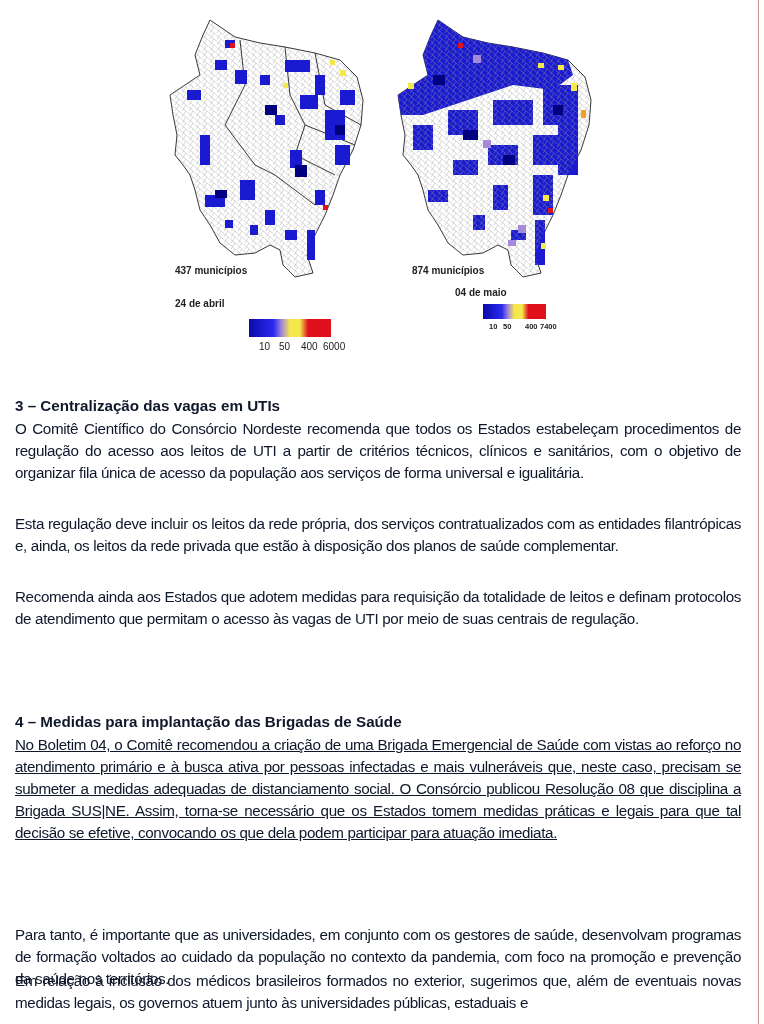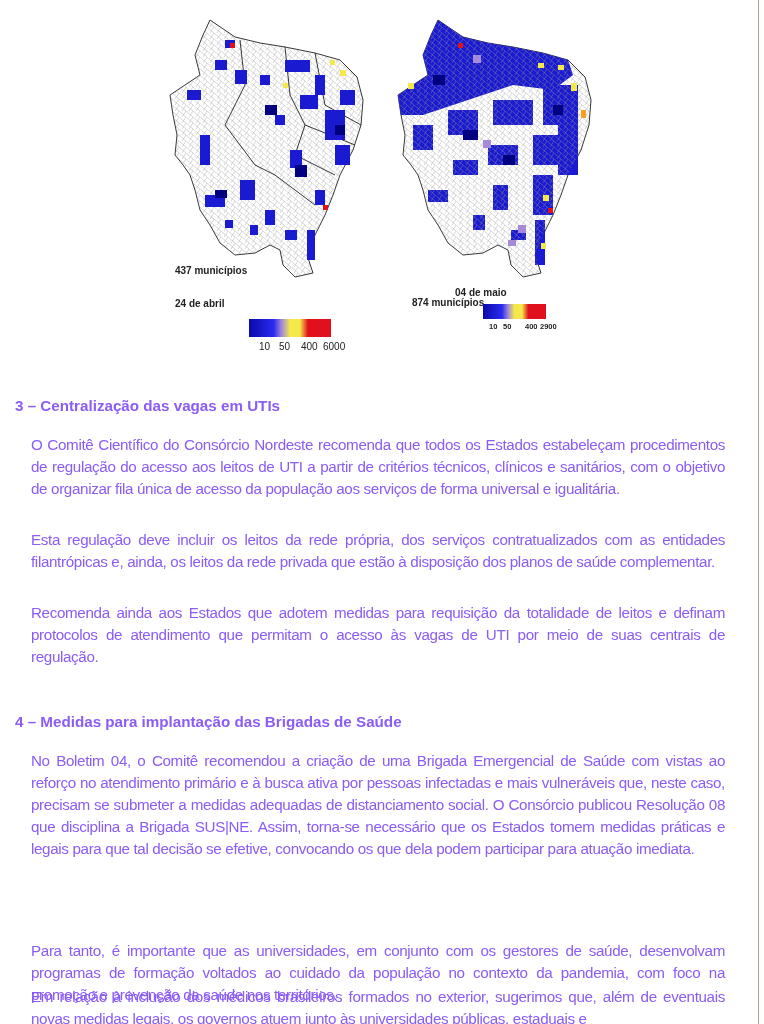--- a/index.html
+++ b/index.html
@@ -20,31 +20,31 @@
     }
     .legend-bar { position: absolute; height: 18px; }
     .legend-bar svg { display: block; }
     .legend-ticks { position: absolute; font-size: 10px; color: #222; white-space: nowrap; text-align: center; }
     .legend-ticks span { position: absolute; top: 0; }
     .legend-ticks.small { font-size: 7.5px; font-weight: bold; }
 
     .doc {
       position: absolute; left: 15px; width: 726px;
       font-family: "Liberation Sans", sans-serif; font-size: 15.2px; line-height: 22px;
-      color: #8b5cf6;
+      color: #0f172a;
     }
     .doc p {
-      margin: 16px; text-align: justify; letter-spacing: -0.35px;
+      margin: 0; text-align: justify; letter-spacing: -0.35px;
     }
     .sec3-title { top: 382px; }
     .sec3-p1 { top: 418px; }
     .sec3-p2 { top: 513px; }
     .sec3-p3 { top: 586px; }
     .sec4-title { top: 698px; }
-    .sec4-p1 { top: 734px; }
+    .sec4-p1 { top: 734px; text-decoration: underline; }
     .sec4-p2 { top: 924px; }
     .sec4-p3 { top: 970px; }
   </style>
 </head>
 <body>
 
 <div class="right-rule"></div>
 
 <div class="figure">
 
@@ -162,21 +162,21 @@
       <rect x="15" y="68" width="6" height="6" fill="#f5e84a"></rect>
       <rect x="165" y="50" width="6" height="5" fill="#f5e84a"></rect>
       <rect x="178" y="68" width="6" height="8" fill="#f5e84a"></rect>
       <rect x="145" y="48" width="6" height="5" fill="#f5e84a"></rect>
       <rect x="188" y="95" width="5" height="8" fill="#f5a020"></rect>
       <rect x="150" y="180" width="6" height="6" fill="#f5e84a"></rect>
       <rect x="148" y="228" width="5" height="6" fill="#f5e84a"></rect>
       <rect x="155" y="193" width="5" height="5" fill="#e0101c"></rect>
     </svg>
   </div>
-  <div class="map-caption" style="left:412px; top:265px;margin-top:32px;">874 municípios</div>
+  <div class="map-caption" style="left:412px; top:265px;">874 municípios</div>
   <div class="map-caption" style="left:412px; top:287px;margin-left:43px;">04 de maio</div>
   <div class="legend-bar" style="left:483px; top:304px;">
     <svg width="63" height="15">
       <defs>
         <linearGradient id="lg2" x1="0" x2="1" y1="0" y2="0">
           <stop offset="0" stop-color="#0a0aa8"></stop>
             <stop offset="0.3" stop-color="#2a2af0"></stop>
           <stop offset="0.4" stop-color="#a48ad8"></stop>
             <stop offset="0.5" stop-color="#f5e84a"></stop>
           <stop offset="0.62" stop-color="#f5e84a"></stop>
@@ -184,21 +184,21 @@
           <stop offset="1" stop-color="#e0101c"></stop>
         </linearGradient>
       </defs>
       <rect x="0" y="0" width="63" height="15" fill="url(#lg2)"></rect>
     </svg>
   </div>
   <div class="legend-ticks small" style="left:489px; top:322px; width:80px; height:10px;">
     <span style="left:0;">10</span>
     <span style="left:14px;">50</span>
     <span style="left:36px;">400</span>
-    <span style="left:51px;">2900</span>
+    <span style="left:51px;">7400</span>
   </div>
 </div>
 
 <h2 class="doc sec3-title">3 – Centralização das vagas em UTIs</h2>
 <div class="doc sec3-p1">
   <p>O Comitê Científico do Consórcio Nordeste recomenda que todos os Estados estabeleçam procedimentos de regulação do acesso aos leitos de UTI a partir de critérios técnicos, clínicos e sanitários, com o objetivo de organizar fila única de acesso da população aos serviços de forma universal e igualitária.</p>
 </div>
 <div class="doc sec3-p2">
   <p>Esta regulação deve incluir os leitos da rede própria, dos serviços contratualizados com as entidades filantrópicas e, ainda, os leitos da rede privada que estão à disposição dos planos de saúde complementar.</p>
 </div>

